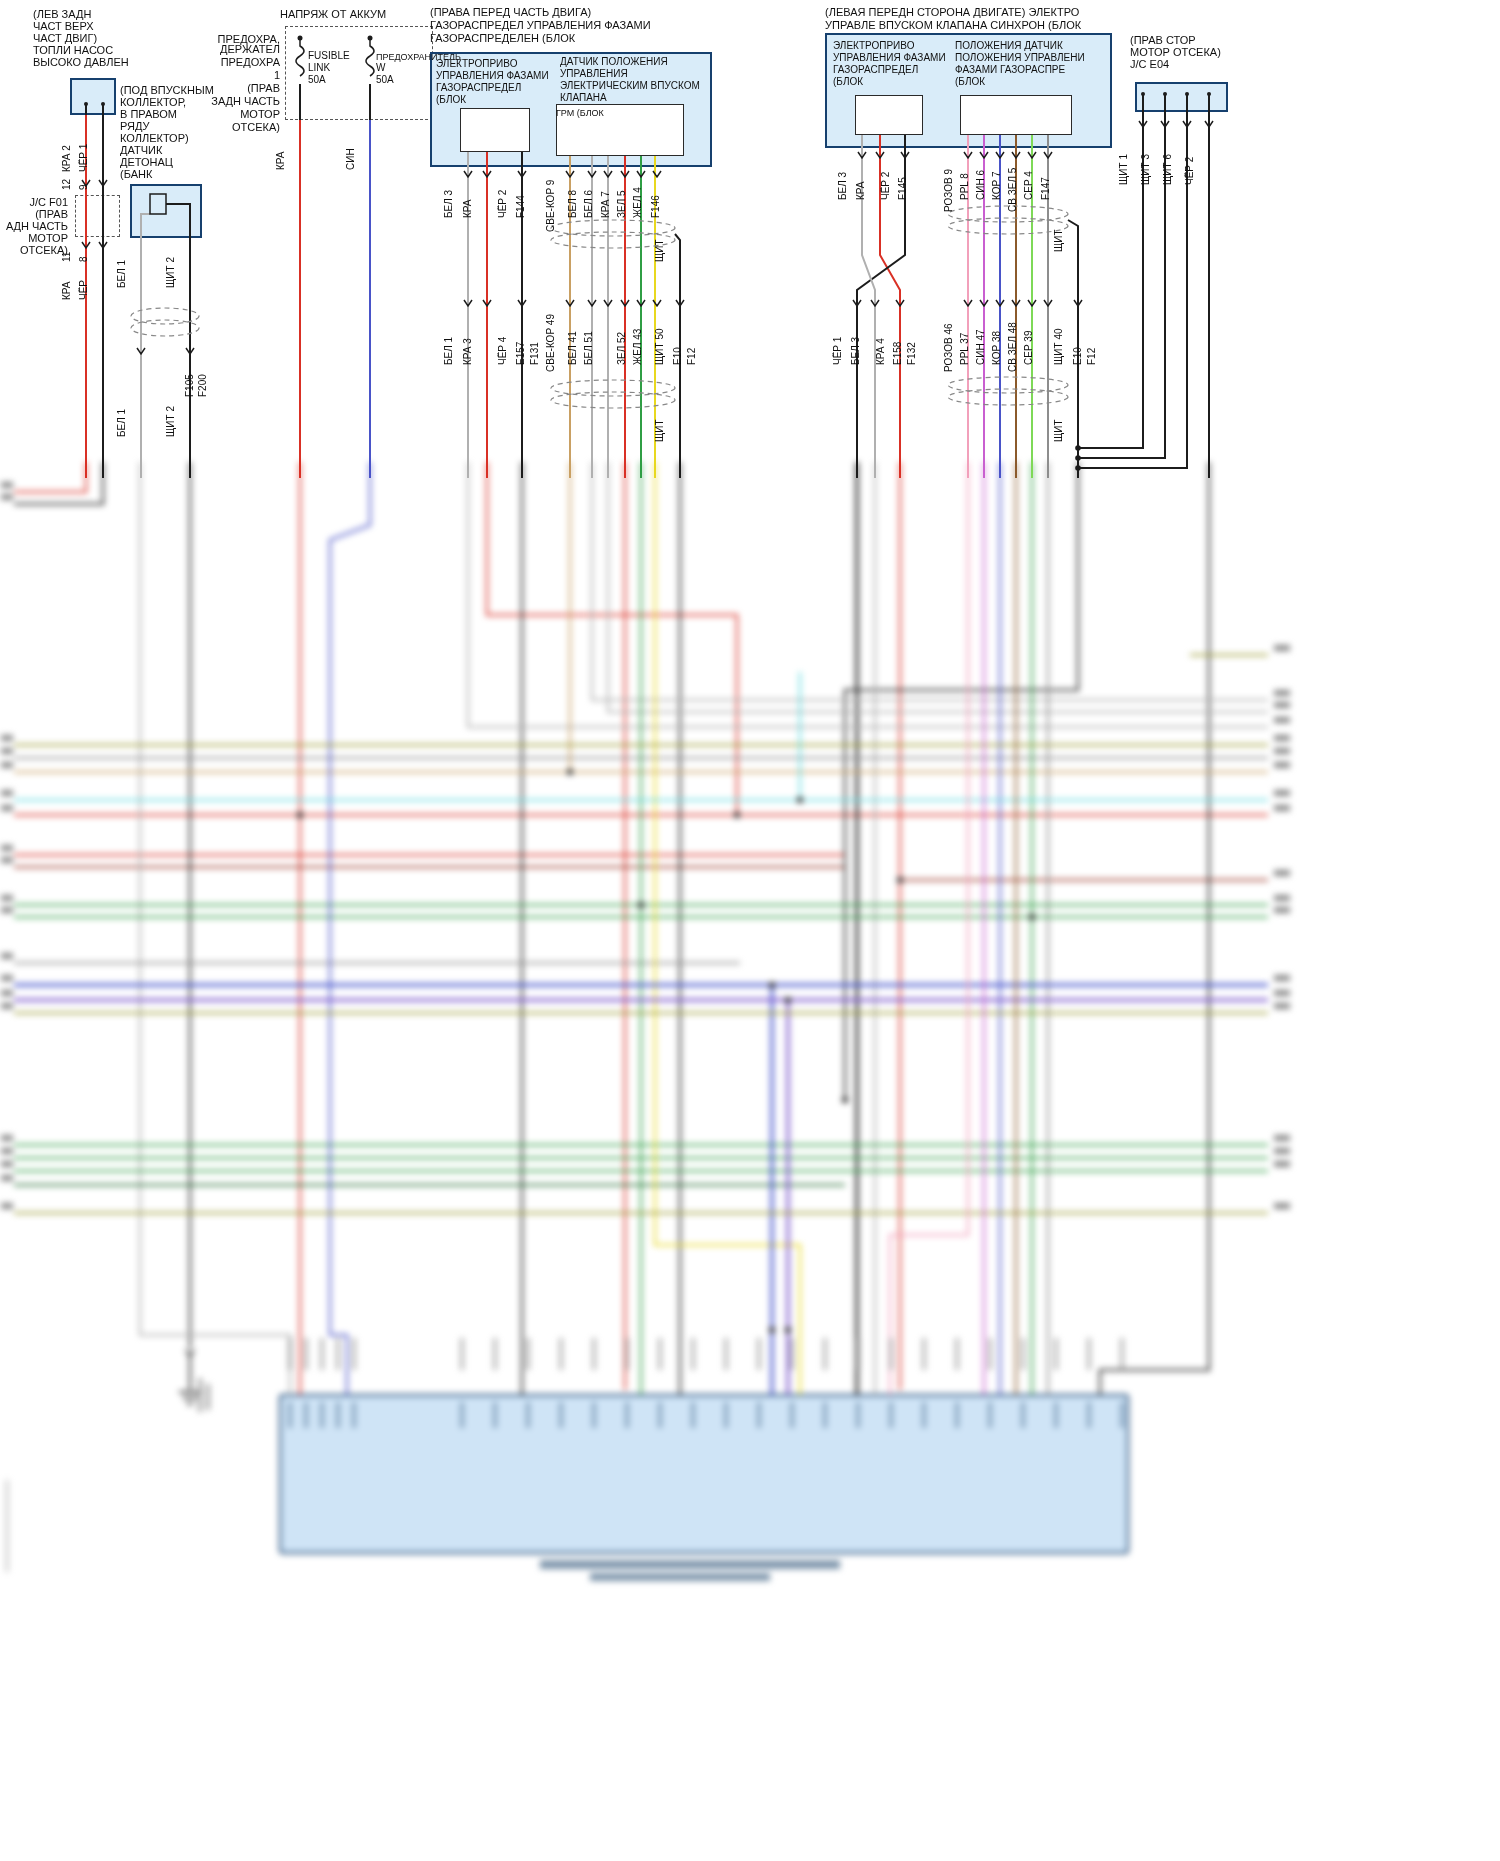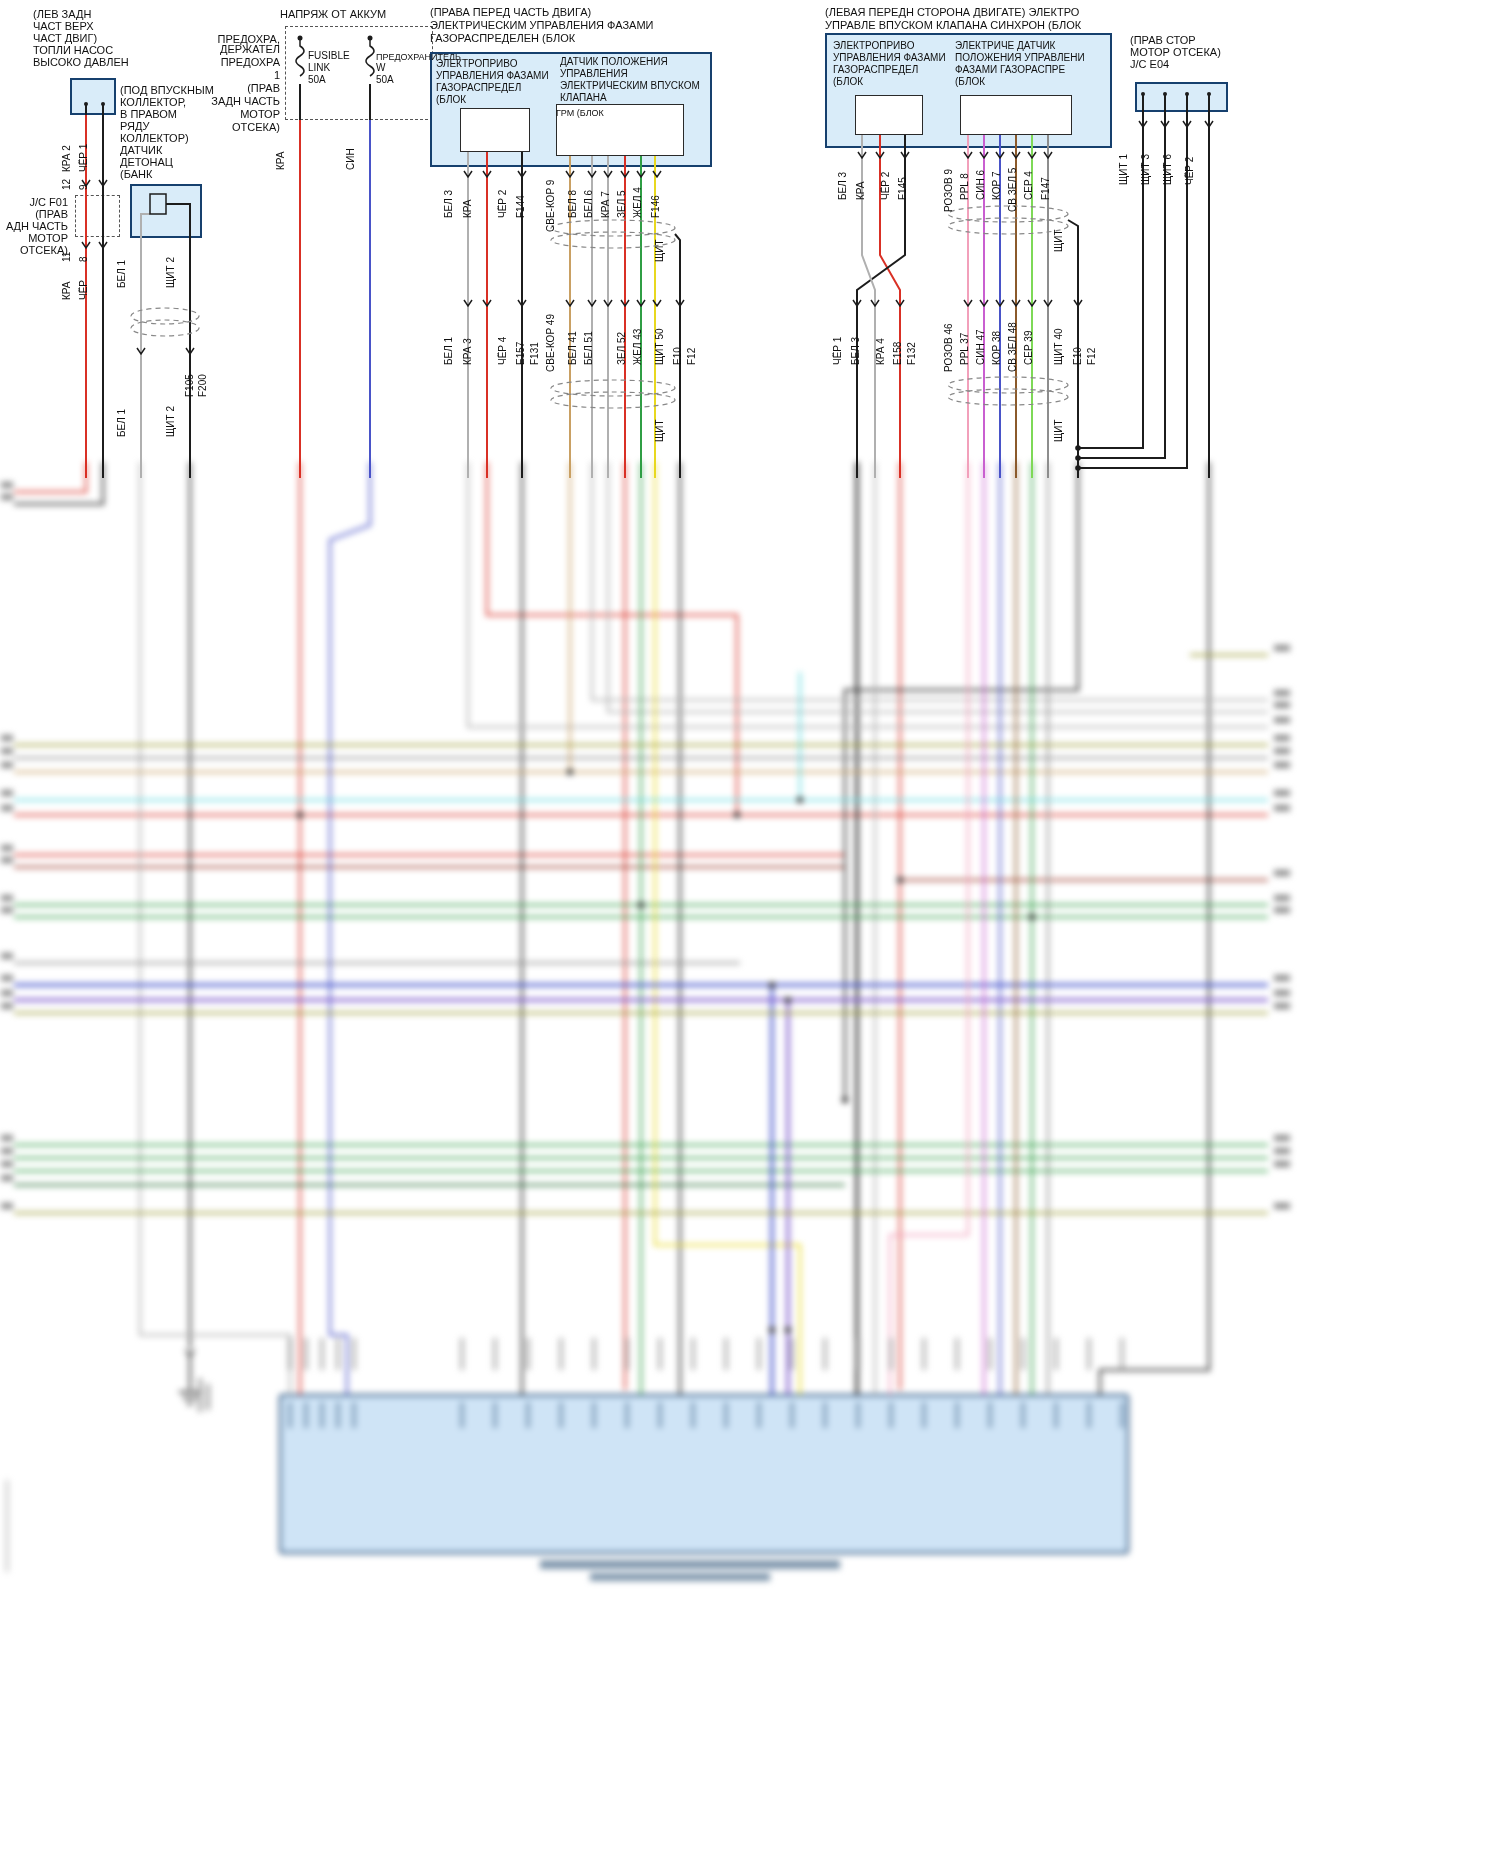--- a/index.html
+++ b/index.html
@@ -281,21 +281,21 @@
   <div class="lab s10" style="left:308px;top:50px">FUSIBLE</div>
   <div class="lab s10" style="left:308px;top:62px">LINK</div>
   <div class="lab s10" style="left:308px;top:74px">50A</div>
   <div class="lab s9" style="left:376px;top:51px">ПРЕДОХРАНИТЕЛЬ</div>
   <div class="lab s10" style="left:376px;top:62px">W</div>
   <div class="lab s10" style="left:376px;top:74px">50A</div>
   <div class="vlab" style="left:287px;top:158px">КРА</div>
   <div class="vlab" style="left:357px;top:158px">СИН</div>
 
   <div class="lab c" style="left:430px;top:6px;width:282px">(ПРАВА ПЕРЕД ЧАСТЬ ДВИГА)</div>
-  <div class="lab c" style="left:430px;top:19px;width:282px">ЭЛЕКТРИЧЕСКИМ УПРАВЛЕНИЯ ФАЗАМИ</div>
+  <div class="lab c" style="left:430px;top:19px;width:282px">ГАЗОРАСПРЕДЕЛ УПРАВЛЕНИЯ ФАЗАМИ</div>
   <div class="lab c" style="left:430px;top:32px;width:282px">ГАЗОРАСПРЕДЕЛЕН (БЛОК</div>
   <div class="lab c s10" style="left:436px;top:58px;width:125px">ЭЛЕКТРОПРИВО</div>
   <div class="lab c s10" style="left:436px;top:70px;width:125px">УПРАВЛЕНИЯ ФАЗАМИ</div>
   <div class="lab c s10" style="left:436px;top:82px;width:125px">ГАЗОРАСПРЕДЕЛ</div>
   <div class="lab c s10" style="left:436px;top:94px;width:125px">(БЛОК</div>
   <div class="lab c s10" style="left:560px;top:56px;width:125px">ДАТЧИК ПОЛОЖЕНИЯ</div>
   <div class="lab c s10" style="left:560px;top:68px;width:125px">УПРАВЛЕНИЯ</div>
   <div class="lab c s10" style="left:560px;top:80px;width:125px">ЭЛЕКТРИЧЕСКИМ ВПУСКОМ</div>
   <div class="lab c s10" style="left:560px;top:92px;width:125px">КЛАПАНА</div>
   <div class="lab c s9" style="left:556px;top:107px;width:142px">ГРМ (БЛОК</div>
@@ -325,21 +325,21 @@
   <div class="vlab" style="left:684px;top:353px">E10</div>
   <div class="vlab" style="left:698px;top:353px">F12</div>
   <div class="vlab" style="left:666px;top:430px">ЩИТ</div>
 
   <div class="lab c" style="left:825px;top:6px;width:287px">(ЛЕВАЯ ПЕРЕДН СТОРОНА ДВИГАТЕ) ЭЛЕКТРО</div>
   <div class="lab c" style="left:825px;top:19px;width:287px">УПРАВЛЕ ВПУСКОМ КЛАПАНА СИНХРОН (БЛОК</div>
   <div class="lab c s10" style="left:833px;top:40px;width:125px">ЭЛЕКТРОПРИВО</div>
   <div class="lab c s10" style="left:833px;top:52px;width:125px">УПРАВЛЕНИЯ ФАЗАМИ</div>
   <div class="lab c s10" style="left:833px;top:64px;width:125px">ГАЗОРАСПРЕДЕЛ</div>
   <div class="lab c s10" style="left:833px;top:76px;width:125px">(БЛОК</div>
-  <div class="lab c s10" style="left:955px;top:40px;width:150px">ЭЛЕКТРИЧЕ ДАТЧИК</div>
+  <div class="lab c s10" style="left:955px;top:40px;width:150px">ПОЛОЖЕНИЯ ДАТЧИК</div>
   <div class="lab c s10" style="left:955px;top:52px;width:150px">ПОЛОЖЕНИЯ УПРАВЛЕНИ</div>
   <div class="lab c s10" style="left:955px;top:64px;width:150px">ФАЗАМИ ГАЗОРАСПРЕ</div>
   <div class="lab c s10" style="left:955px;top:76px;width:150px">(БЛОК</div>
   <div class="vlab" style="left:849px;top:188px">БЕЛ 3</div>
   <div class="vlab" style="left:867px;top:188px">КРА</div>
   <div class="vlab" style="left:892px;top:188px">ЧЁР 2</div>
   <div class="vlab" style="left:909px;top:188px">F145</div>
   <div class="vlab" style="left:955px;top:200px">РОЗОВ 9</div>
   <div class="vlab" style="left:971px;top:188px">PPL 8</div>
   <div class="vlab" style="left:987px;top:188px">СИН 6</div>

